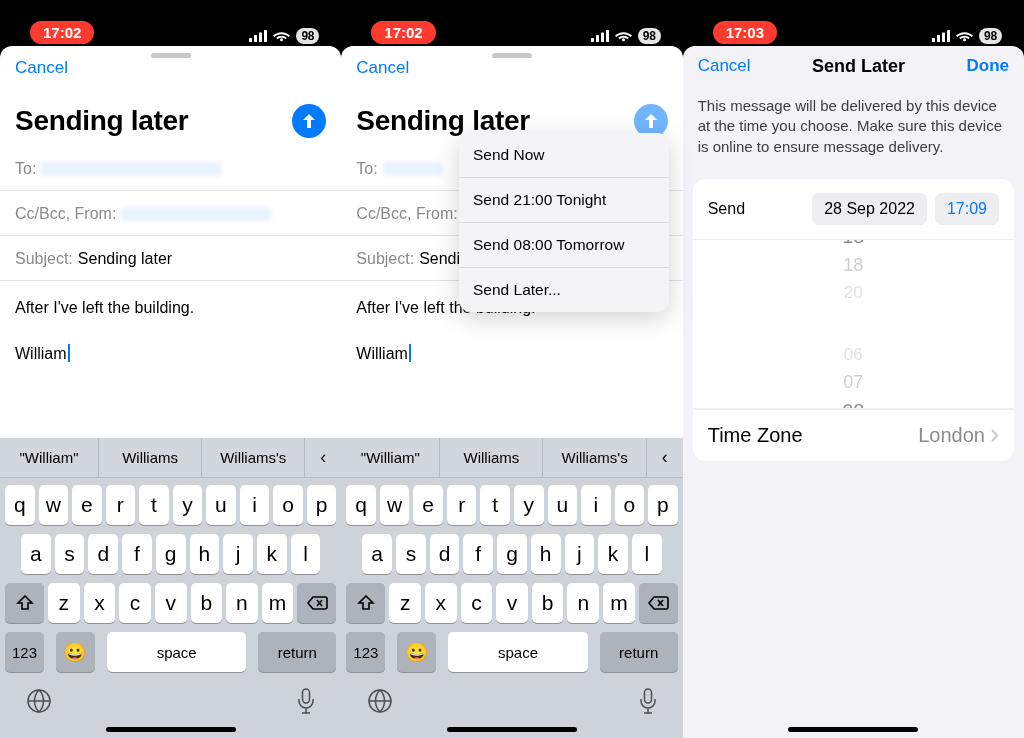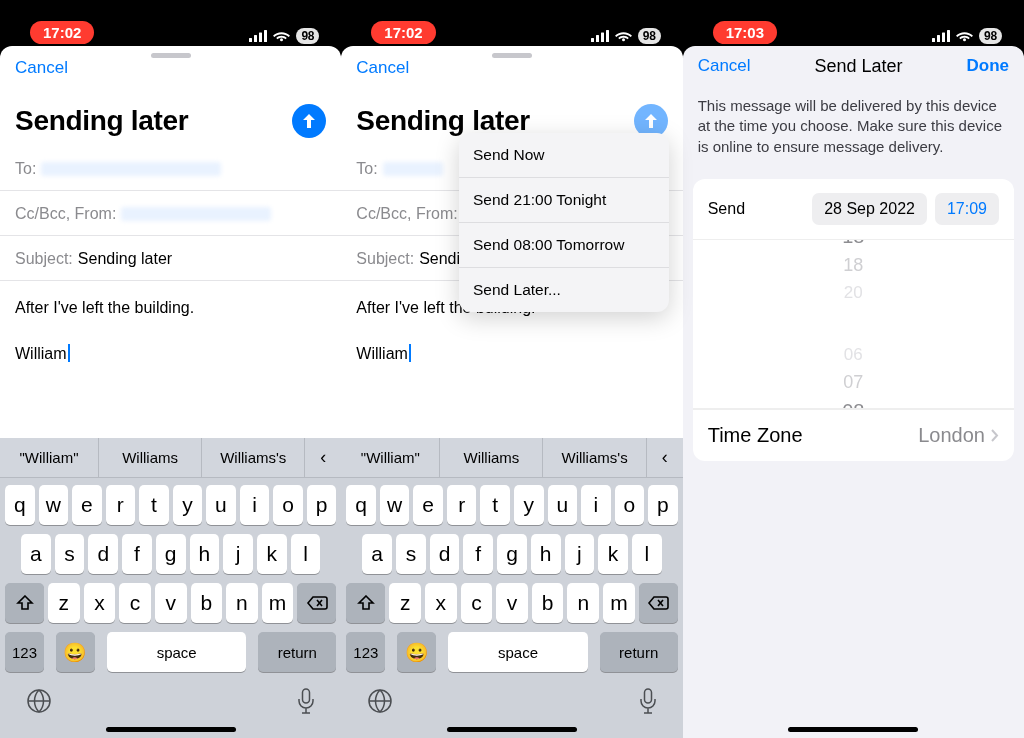--- a/index.html
+++ b/index.html
@@ -47,21 +47,21 @@
   .grabber{
     width:40px;height:5px;background:#c7c7cc;border-radius:3px;
     margin:7px auto 0;
   }
   .nav{
     height:36px;display:flex;align-items:flex-start;justify-content:space-between;
     padding:0 15px;font-size:17px;
   }
   .nav .link{color:var(--ios-blue);}
   .nav .bold{font-weight:600;}
-  .nav .title{font-weight:400;color:#000;font-size:18px;}
+  .nav .title{font-weight:700;color:#000;font-size:18px;}
   .compose-head{
     display:flex;align-items:center;justify-content:space-between;
     padding:10px 15px 8px;
   }
   .compose-head h1{margin:0;font-size:28px;font-weight:700;letter-spacing:-0.3px;}
   .send-btn{
     width:34px;height:34px;border-radius:50%;
     background:var(--ios-blue);display:flex;align-items:center;justify-content:center;
   }
   .send-btn.dim{background:#007aff;opacity:0.55;}

